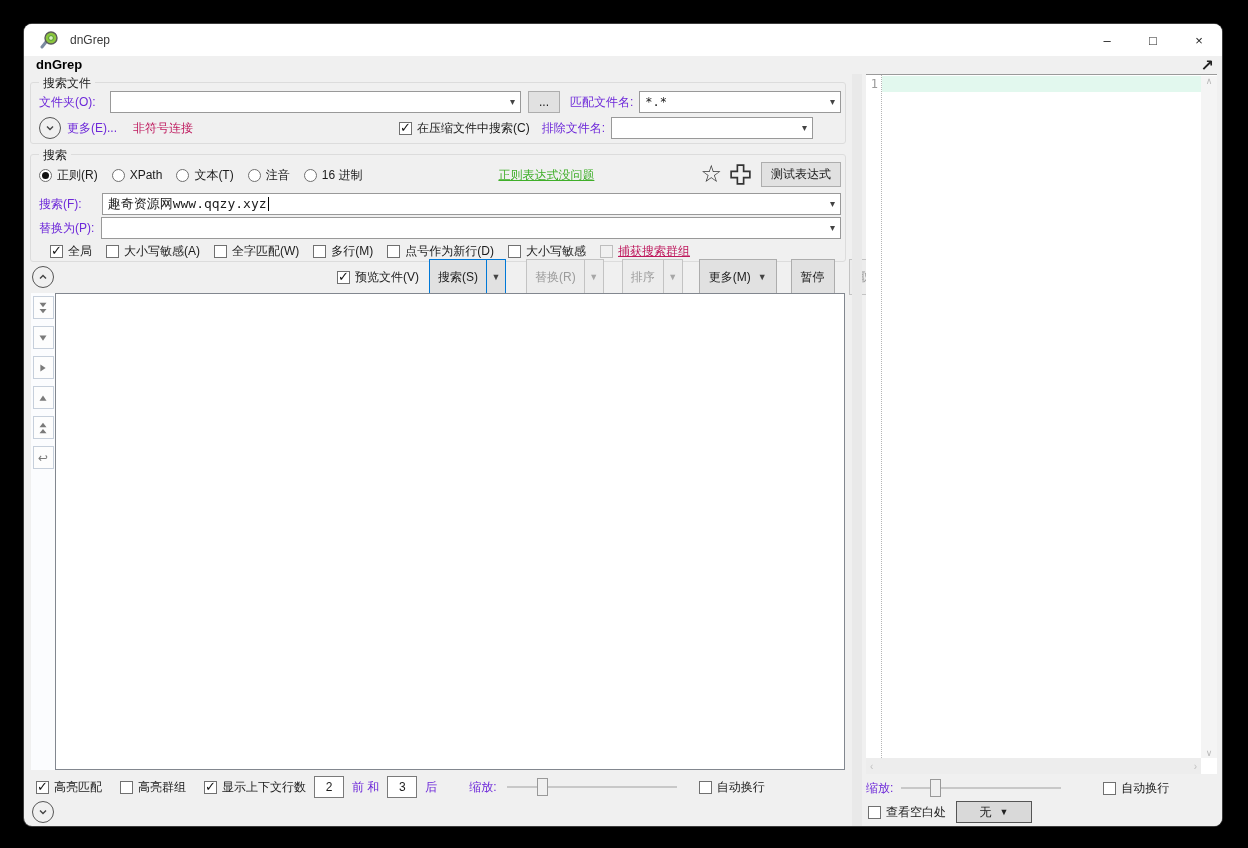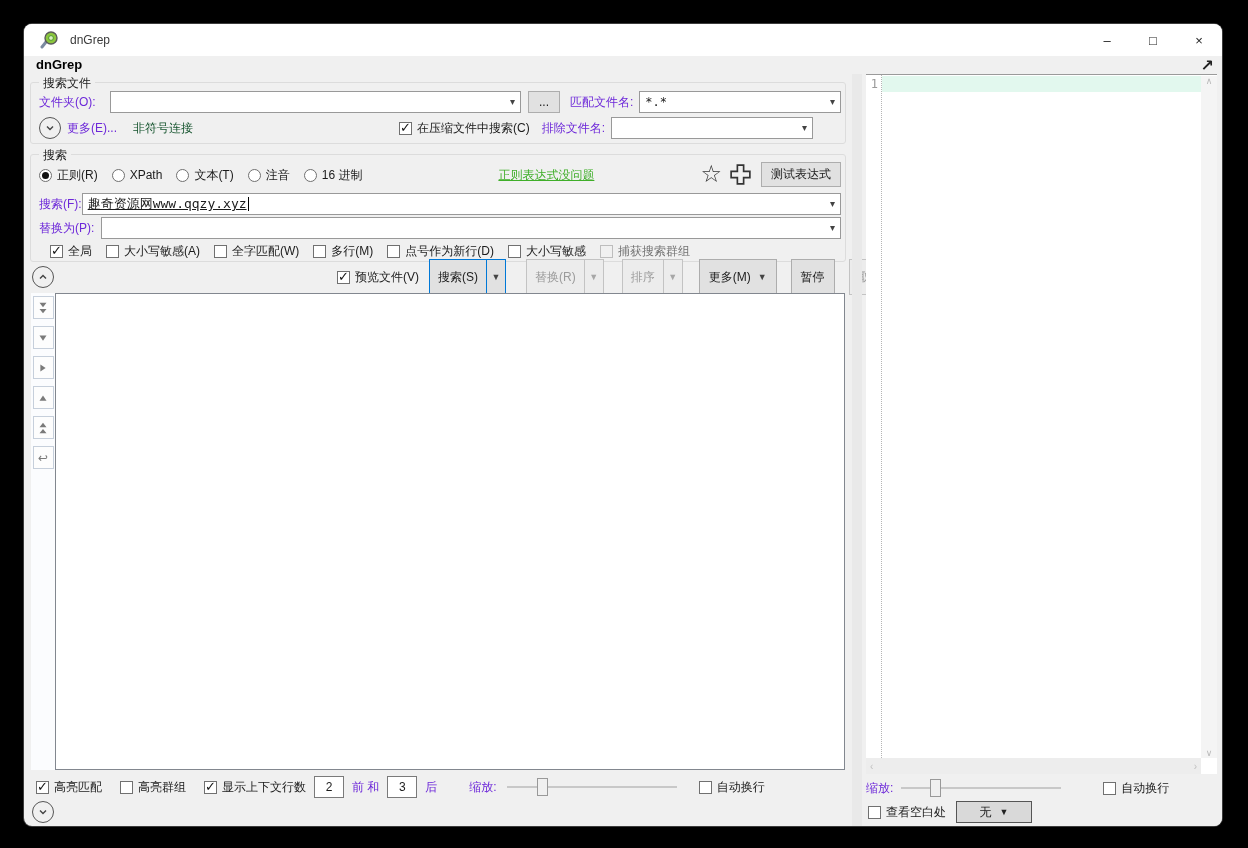--- a/index.html
+++ b/index.html
@@ -21,42 +21,42 @@
   .menu-item{color:#1b1b1b;}
   .menu-item[data-disabled="true"]{color:#a9a9a9;}
   .popout{position:absolute;right:8px;top:0;font-size:16px;font-weight:bold;color:#222;}
   
   .groupbox{position:absolute;border:1px solid #dcdcdc;border-radius:3px;background:transparent;}
   .gb-title{position:absolute;top:-8px;left:8px;background:#f0f0f0;padding:0 4px;color:#1b1b1b;}
   .gb1{left:6px;top:58px;width:814px;height:60px;}
   .gb2{left:6px;top:130px;width:814px;height:106px;}
   .row{position:absolute;display:flex;align-items:center;}
   .lbl{color:#6d28d9;white-space:nowrap;}
-  .gray{color:#14532d;}
+  .gray{color:#be185d;}
   
   .combo{position:relative;background:#fff;border:1px solid #999;height:22px;box-sizing:border-box;
          display:flex;align-items:center;padding:0 18px 0 5px;}
   .combo .arrow{position:absolute;right:5px;top:4px;color:#444;font-size:10px;}
   .mono{font-family:"DejaVu Sans Mono","Liberation Mono",monospace;font-size:13px;}
   .caret{display:inline-block;width:1px;height:14px;background:#000;margin-left:1px;vertical-align:middle;}
   .btn{background:#e1e1e1;border:1px solid #adadad;box-sizing:border-box;display:inline-flex;
        align-items:center;justify-content:center;color:#1b1b1b;height:36px;}
   .btn[data-disabled="true"]{color:#9b9b9b;border-color:#c3c3c3;background:#ececec;}
   .split{display:inline-flex;align-items:stretch;padding:0;}
   .split .main{padding:0 8px;display:flex;align-items:center;}
   .split .drop{width:18px;display:flex;align-items:center;justify-content:center;border-left:1px solid #adadad;font-size:9px;color:#444;}
   .btn.primary{border-color:#0078d7;}
   .btn.primary .drop{border-left-color:#0078d7;}
   .btn[data-disabled="true"] .drop{border-left-color:#c3c3c3;color:#a7a7a7;}
   
   .cb{display:inline-flex;align-items:center;gap:5px;white-space:nowrap;}
   .cb .box{width:13px;height:13px;background:#fff;border:1px solid #707070;box-sizing:border-box;
            position:relative;flex:none;}
   .cb .box[data-checked="true"]::after{content:"✓";position:absolute;left:0px;top:-3px;font-size:13px;color:#111;}
-  .cb[data-disabled="true"]{color:#737373;}
+  .cb[data-disabled="true"]{color:#be185d;text-decoration:underline;}
   .cb[data-disabled="true"] .box{border-color:#bdbdbd;background:#f0f0f0;}
   .radio{display:inline-flex;align-items:center;gap:5px;white-space:nowrap;}
   .radio .dot{width:13px;height:13px;border:1px solid #707070;border-radius:50%;background:#fff;
               box-sizing:border-box;position:relative;flex:none;}
   .radio .dot[data-checked="true"]::after{content:"";position:absolute;left:2px;top:2px;width:7px;height:7px;
               border-radius:50%;background:#111;}
   .green-link{color:#3fae29;text-decoration:underline;}
   
   .circ{width:20px;height:20px;border:1px solid #555;border-radius:50%;display:inline-flex;
         align-items:center;justify-content:center;background:transparent;}
@@ -178,21 +178,21 @@
     </div>
     <div class="row" style="right:4px;top:5px;height:28px;">
       <span style="font-size:24px;color:#333;line-height:24px;">☆</span>
       <svg style="margin-left:6px;" width="25" height="25" viewBox="0 0 24 24">
         <path d="M9 3h6v6h6v6h-6v6H9v-6H3V9h6z" fill="none" stroke="#333" stroke-width="1.6"></path>
       </svg>
       <div class="btn" style="padding:0 9px;margin-left:8px;height:25px;">测试表达式</div>
     </div>
     <div class="row" style="left:8px;top:38px;right:4px;height:22px;">
       <span class="lbl">搜索(F):</span>
-      <div class="combo" style="flex:1;text-decoration:underline;">
+      <div class="combo" style="flex:1;margin-left:20px;">
         <span class="mono">趣奇资源网www.qqzy.xyz</span>
           <span class="caret"></span>
         <span class="arrow">▾</span>
       </div>
     </div>
     <div class="row" style="left:8px;top:62px;right:4px;height:22px;">
       <span class="lbl">替换为(P):</span>
       <div class="combo" style="flex:1;margin-left:7px;">
         <span class="mono"></span>
         <span class="arrow">▾</span>

